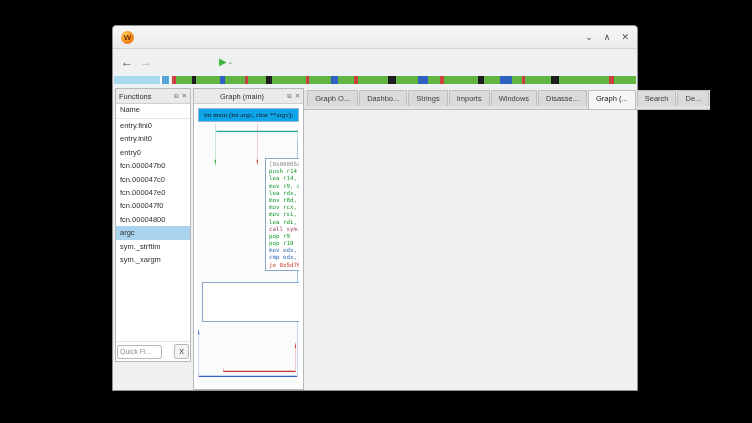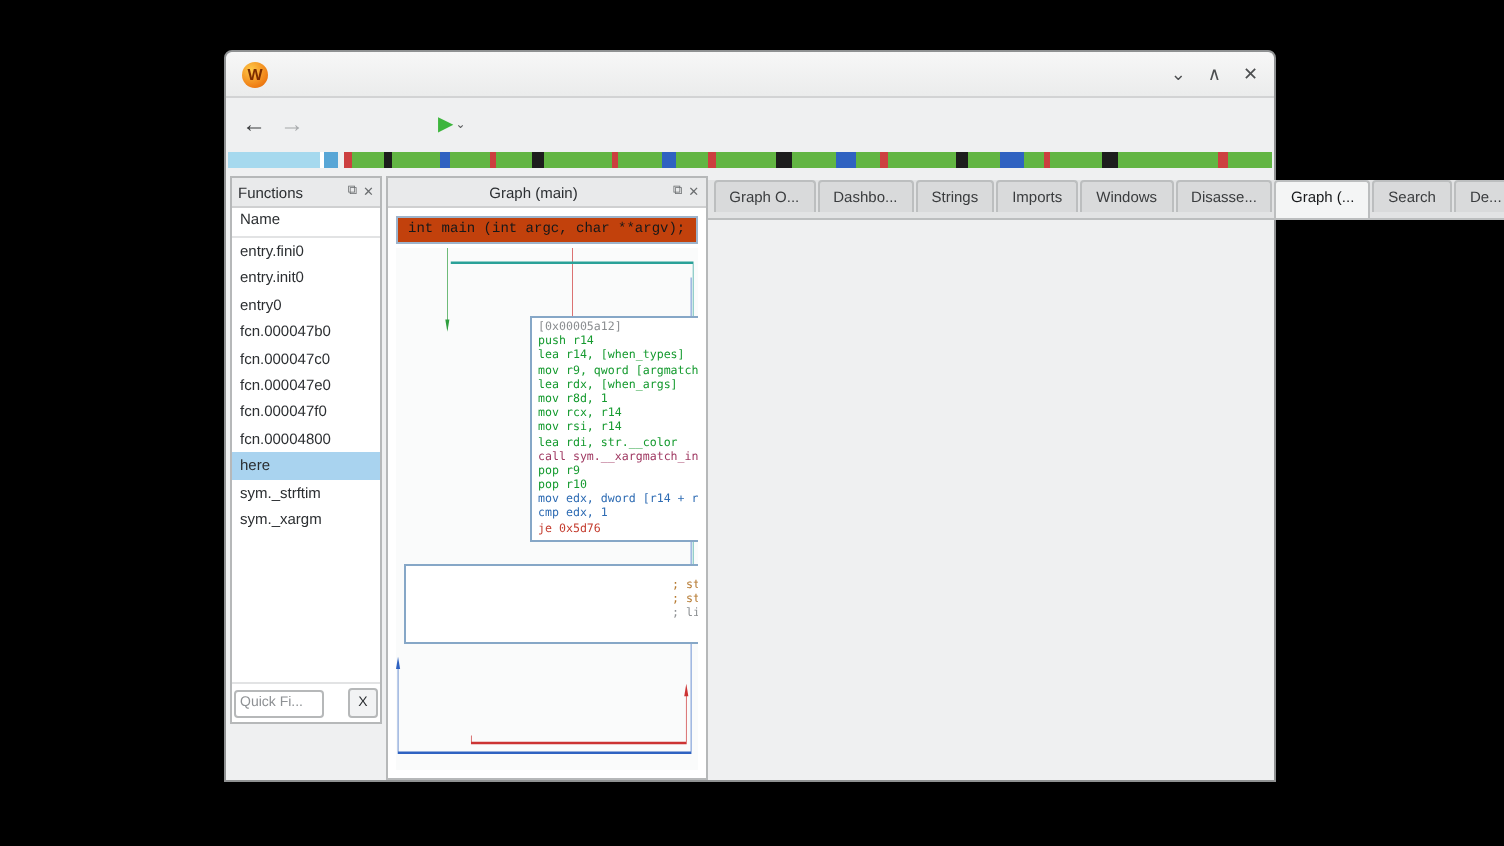--- a/index.html
+++ b/index.html
@@ -48,22 +48,22 @@
   .fn-row.selected{background:#a9d3ef}
   .fn-filter{height:17px;flex:none;display:flex;align-items:center;gap:12px;padding:1px;border-top:1px solid #e2e3e4}
   .fn-filter input{flex:1;min-width:0;height:12px;border:1px solid #b6b8b9;border-radius:2px;font-size:7px;
                    padding:0 2px;outline:none;font-family:"Liberation Sans",sans-serif}
   .fn-filter input::placeholder{color:#8e9194}
   .fn-close-btn{width:13px;height:13px;flex:none;border:1px solid #b6b8b9;border-radius:2px;background:#f2f3f4;
                 font-size:7px;display:flex;align-items:center;justify-content:center;color:#2b2e31}
   
   .right-col{flex:1;display:flex;flex-direction:row;min-width:0;padding:2px 1px 0 0}
   .graph-panel{flex:1}
-  .sig-bar{margin:4px 4px 0 4px;flex:none;border:1px solid #9db4cc;background:#c2410c;
-           font-family:Liberation Mono, monospace;font-size:7px;color:#16181a;padding:2px 5px;white-space:nowrap;overflow:hidden}
+  .sig-bar{margin:4px 4px 0 4px;flex:none;border:1px solid #9db4cc;background:#0ea5e9;
+           font-family:Liberation Serif, serif;font-size:7px;color:#16181a;padding:2px 5px;white-space:nowrap;overflow:hidden}
   .canvas{flex:1;position:relative;margin:2px 4px 4px 4px;background:#fafbfb;overflow:hidden}
   .edges{position:absolute;left:0;top:0;width:100%;height:100%}
   .edges polyline{fill:none;stroke-width:1}
   .block{position:absolute;background:#fff;border:1px solid #86a7c7;box-sizing:border-box;
          font-family:"DejaVu Sans Mono",monospace;font-size:5.8px;line-height:7.2px;
          white-space:nowrap;overflow:hidden;padding:2px 3px}
   #block-a{left:67px;top:34px;width:323px;height:113px}
   #block-b{left:4px;top:158px;width:244px;height:40px;padding-top:7px}
   #block-c{left:291px;top:154px;width:134px;height:26px}
   .blk-hdr{color:#8a8d90;height:7.2px}
@@ -161,21 +161,21 @@
         <div class="fn-colhead">Name</div>
         <div class="fn-list" id="fn-list">
             <div class="fn-row">entry.fini0</div>
             <div class="fn-row">entry.init0</div>
             <div class="fn-row">entry0</div>
             <div class="fn-row">fcn.000047b0</div>
             <div class="fn-row">fcn.000047c0</div>
             <div class="fn-row">fcn.000047e0</div>
             <div class="fn-row">fcn.000047f0</div>
             <div class="fn-row">fcn.00004800</div>
-            <div class="fn-row selected">here</div>
+            <div class="fn-row selected">argc</div>
             <div class="fn-row">sym._strftim</div>
             <div class="fn-row">sym._xargm</div>
           </div>
         <div class="fn-filter">
           <input placeholder="Quick Fi..." style="">
           <span class="fn-close-btn">X</span>
         </div>
       </div>
     </div>
 

